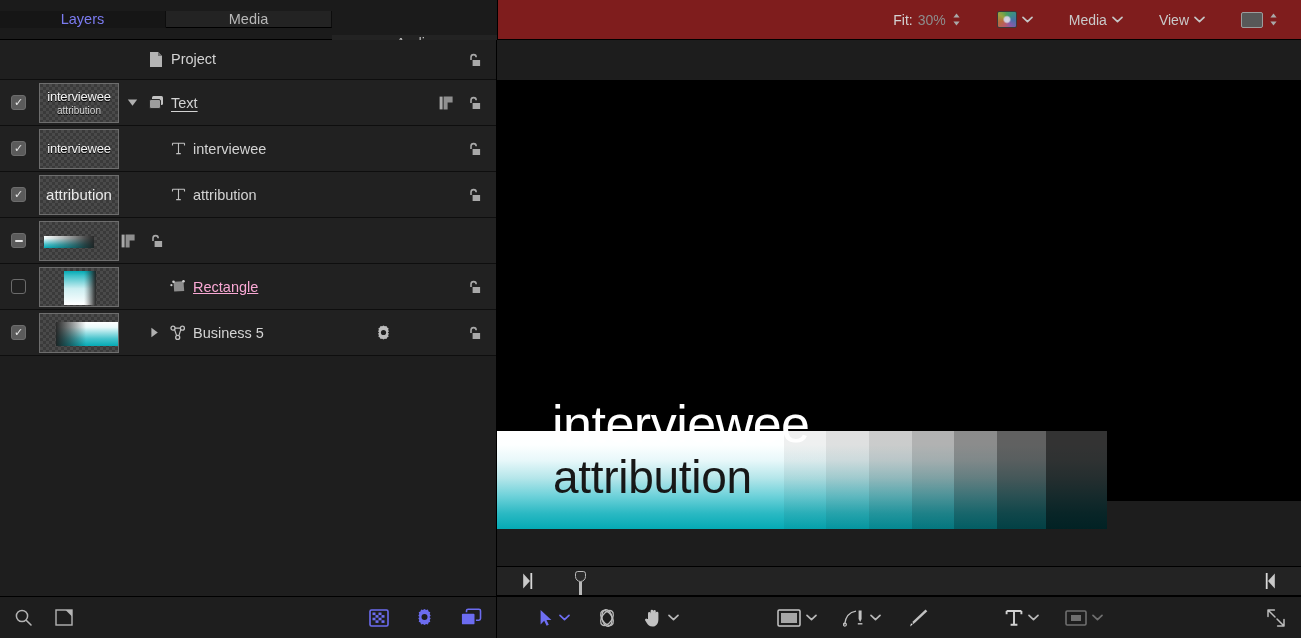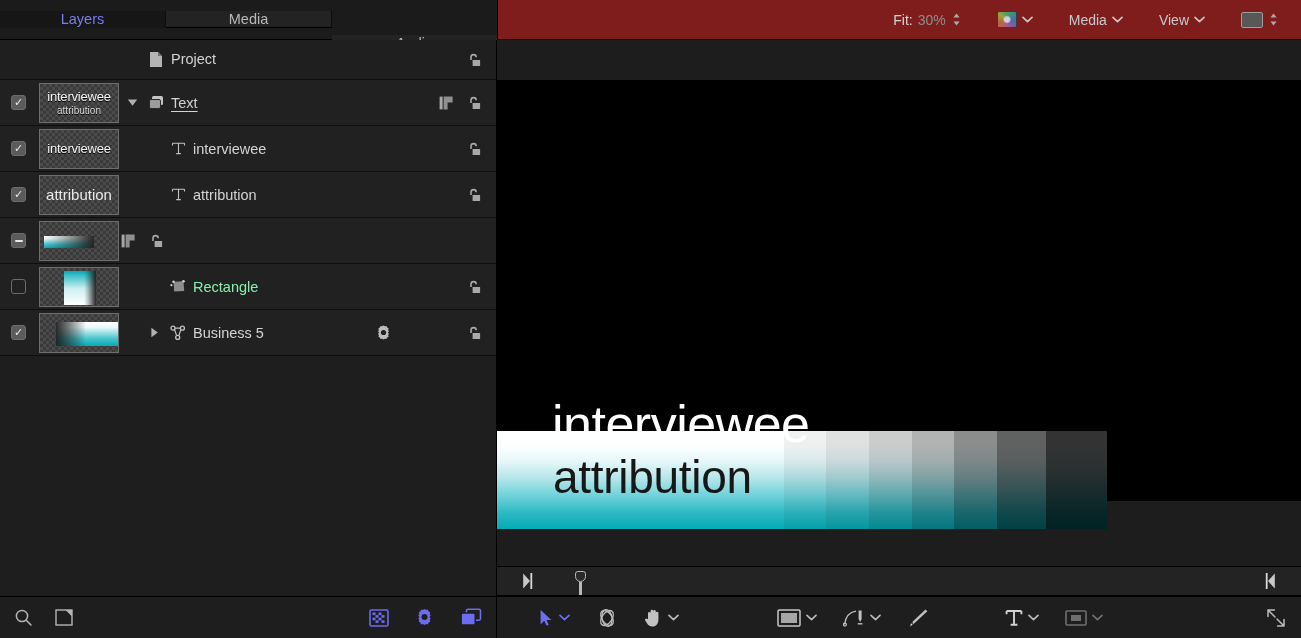--- a/index.html
+++ b/index.html
@@ -169,21 +169,21 @@
     width: 26px; flex: 0 0 26px; display:flex; align-items:center; justify-content:center;
     color: #c2c2c2;
   }
   .lname {
     font-size: 14.5px;
     color: #d3d3d3;
     white-space: nowrap;
     margin-left: 2px;
   }
   .lname.underline { text-decoration: underline; text-underline-offset: 3px; }
-  .lname.dim { color: #86efac; }
+  .lname.dim { color: #f9a8d4; text-decoration: underline; }
 
   .right-cell { display:flex; align-items:center; justify-content:flex-end; gap: 12px; padding-right: 14px; flex: 0 0 auto; }
   .gearwrap { margin-right: 62px; display:flex; align-items:center; }
 
   .lpfooter {
     height: 42px;
     flex: 0 0 42px;
     display: flex; align-items: center;
     background: #1e1e1e;
     border-top: 1px solid #000;

